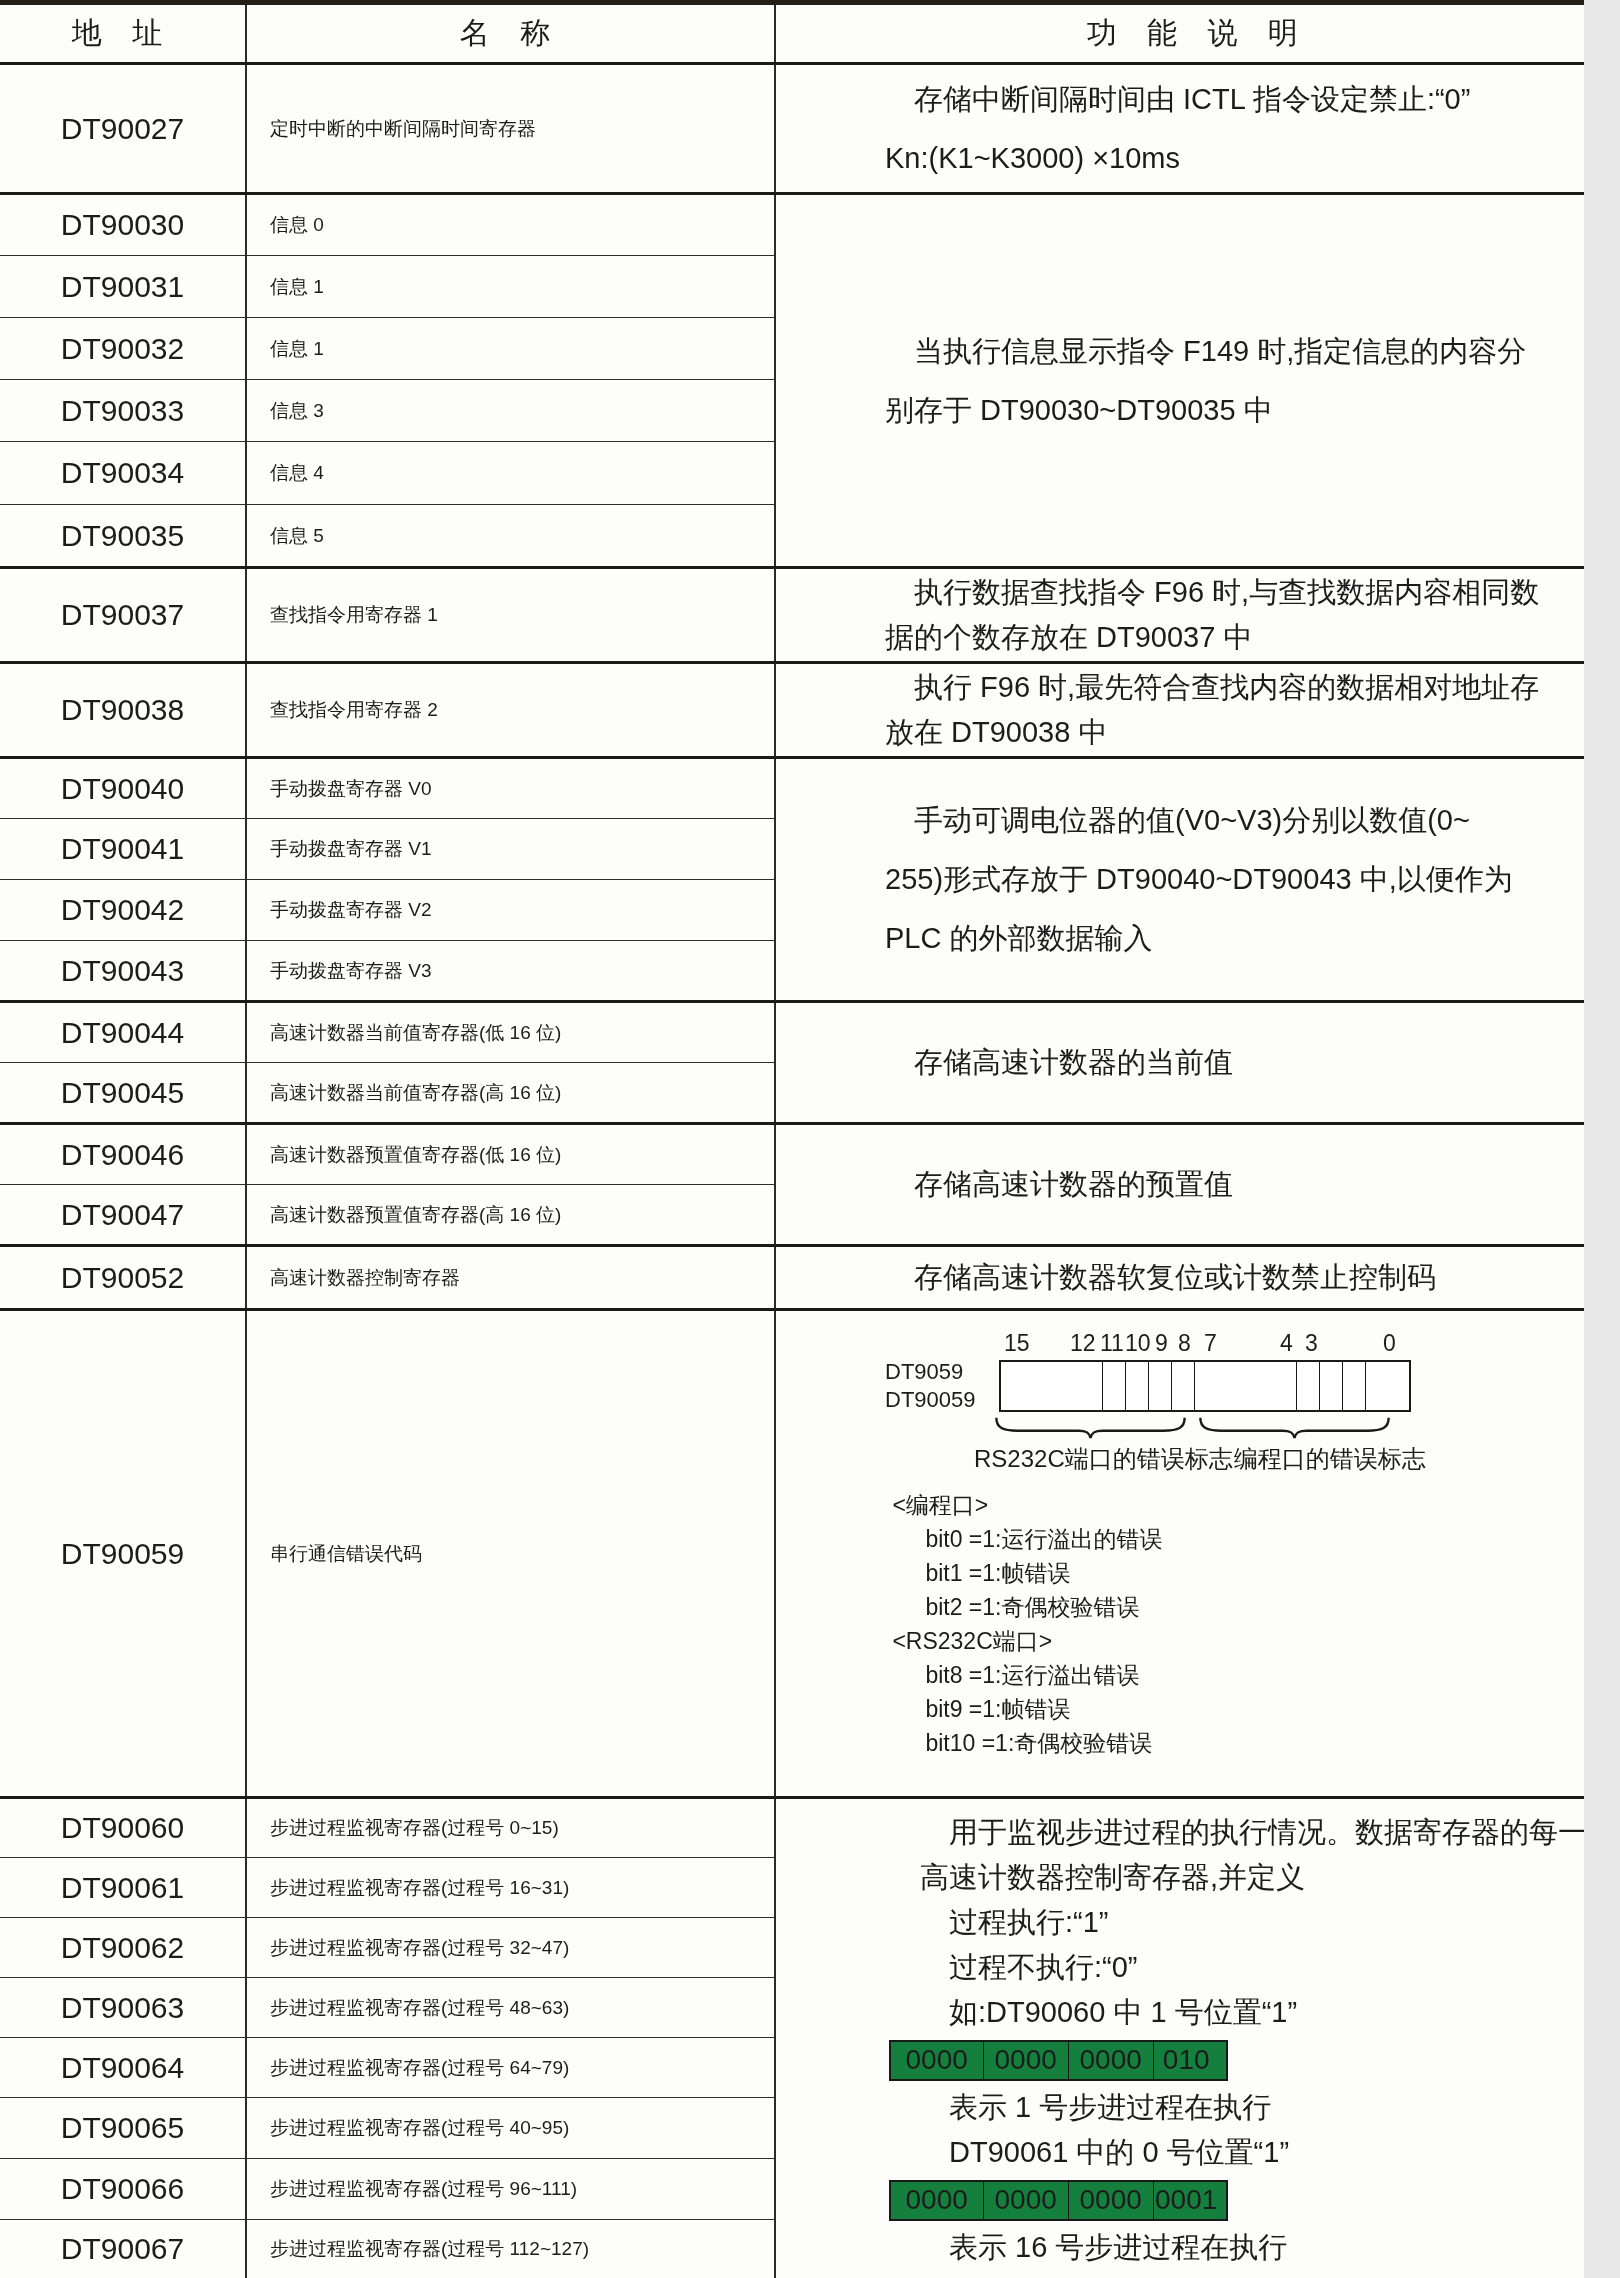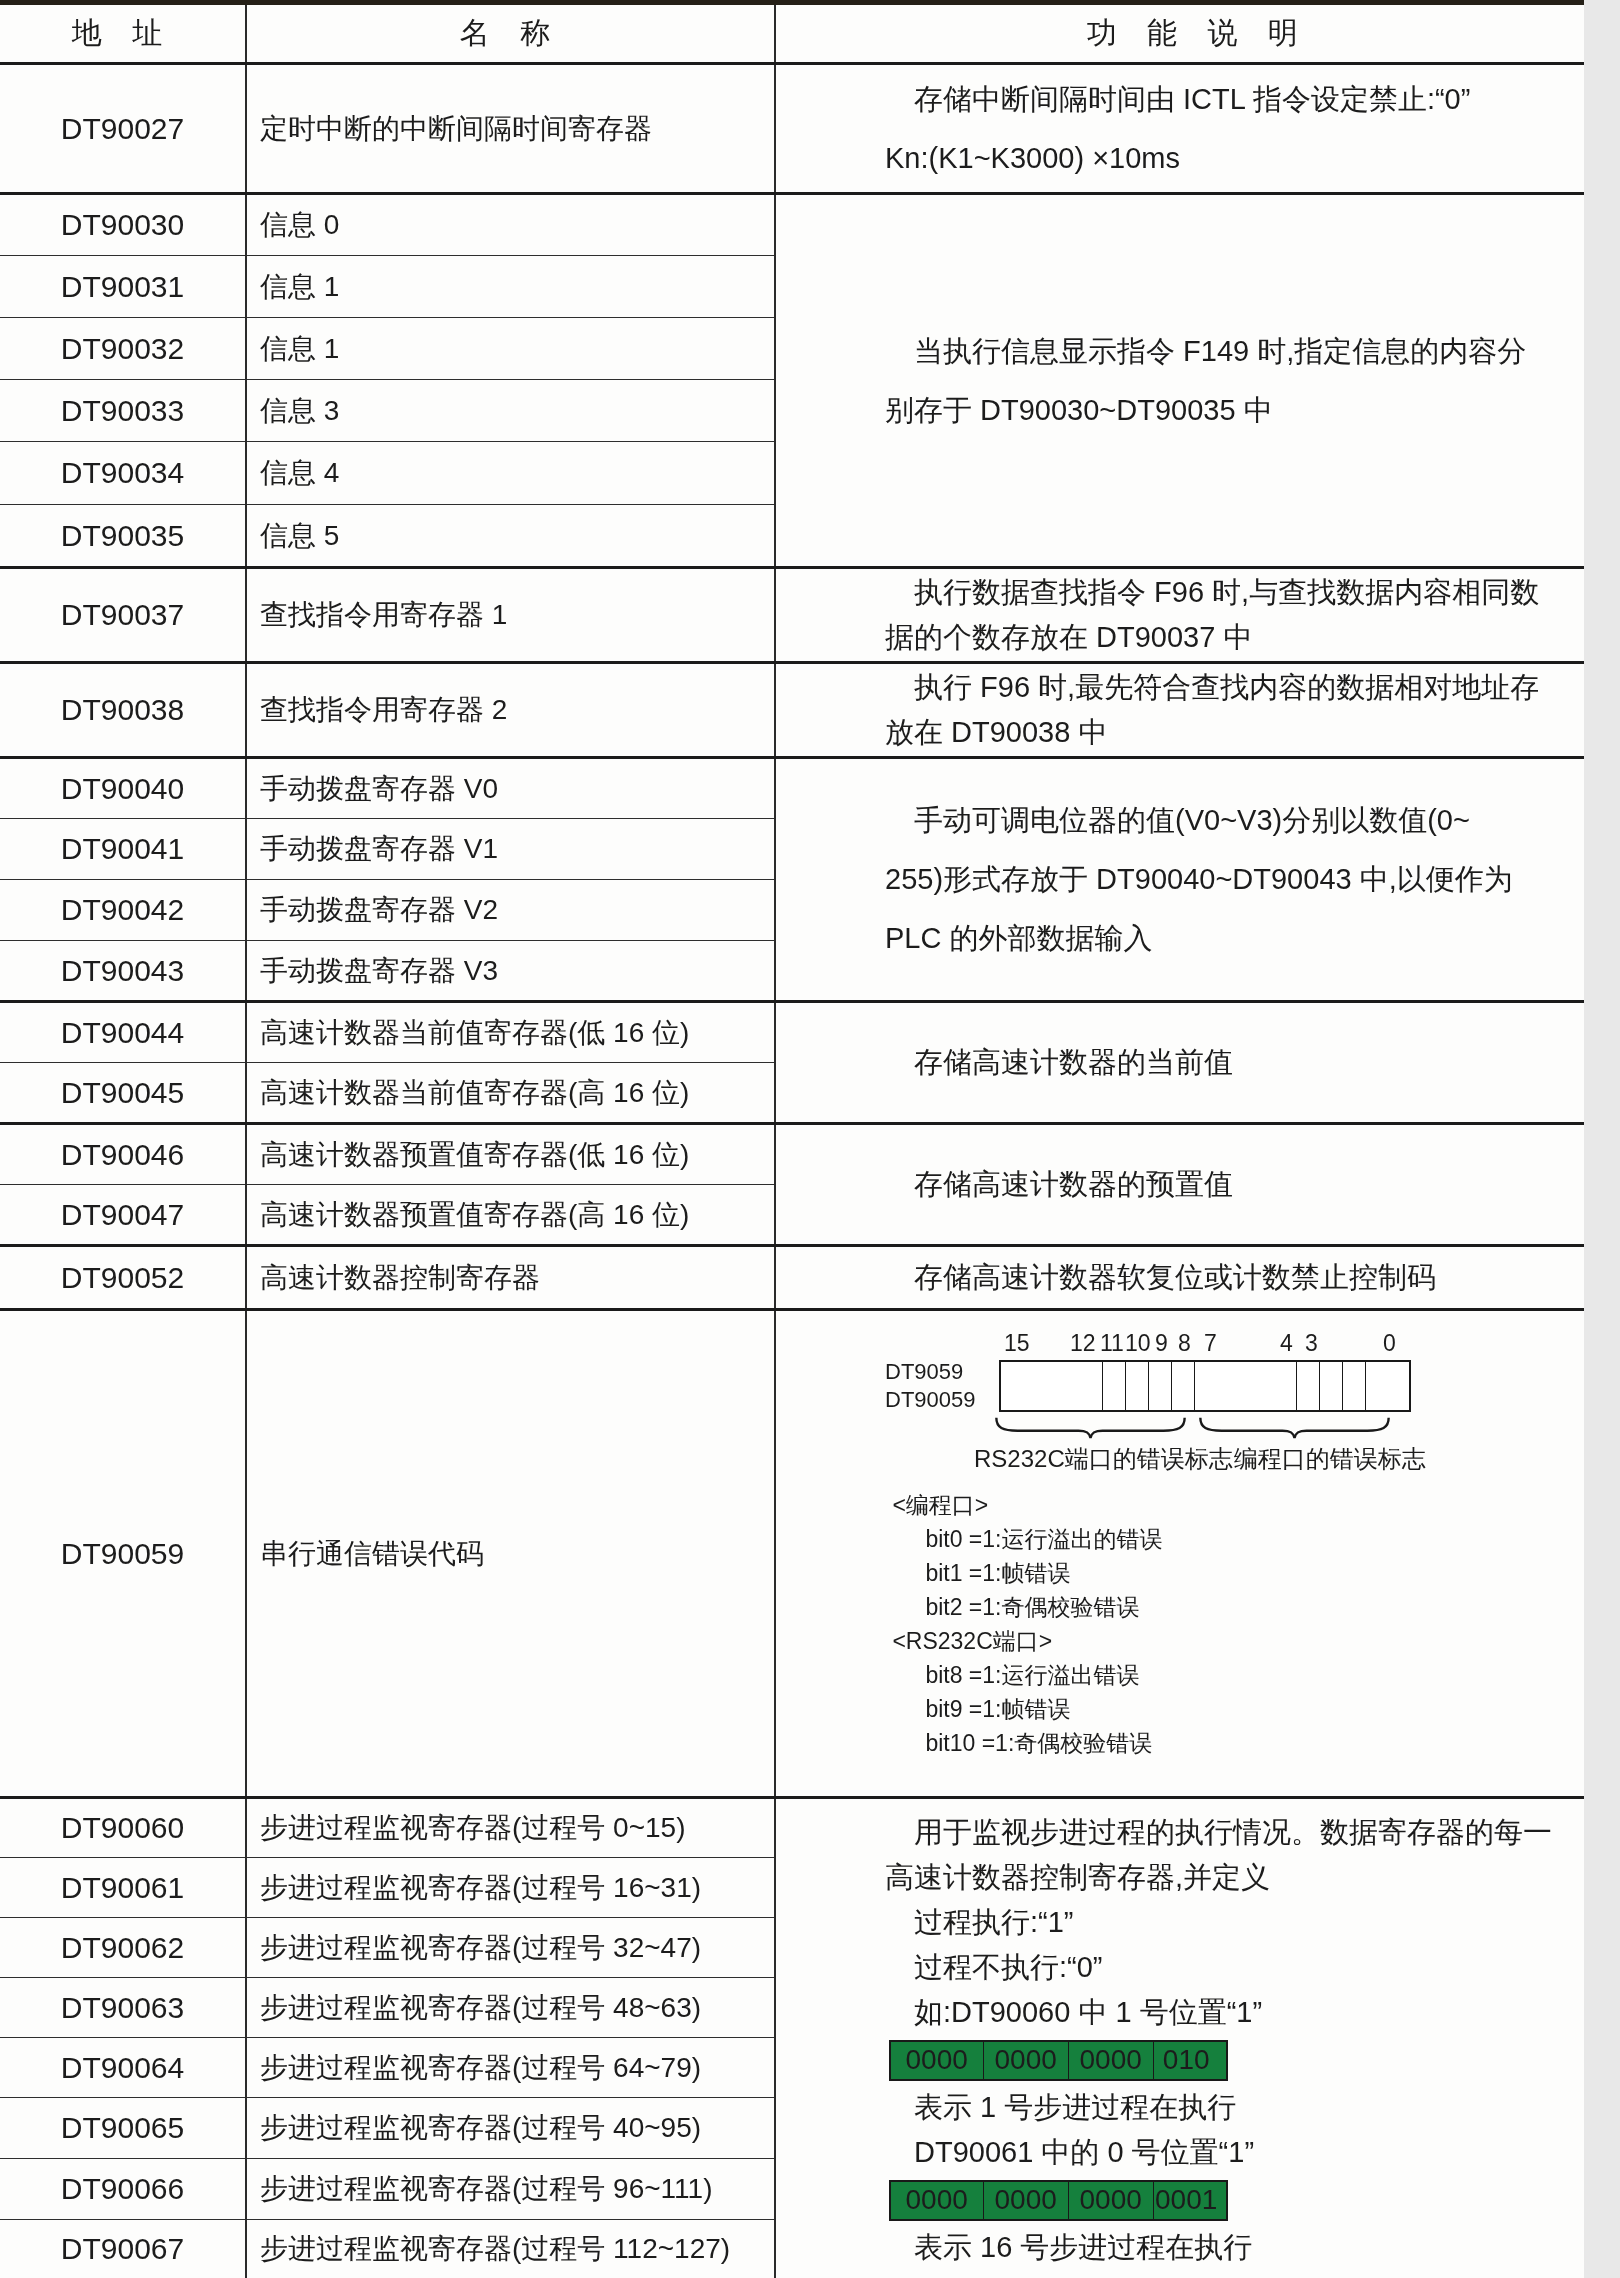--- a/index.html
+++ b/index.html
@@ -27,41 +27,41 @@
     vertical-align:middle;
     overflow:hidden;
   }
   td:first-child{border-left:none;}
   tr.sec td{border-top:3.7px solid #1b1b1b;}
   tr.hdr td{border-bottom:3.7px solid #1b1b1b;}
   .th{
     text-align:center;font-size:30px;letter-spacing:11px;
   }
   .addr{text-align:center;font-size:30px;white-space:nowrap;}
-  .name{font-size:28px;padding-left:13px;white-space:nowrap;}
+  .name{font-size:19px;padding-left:23px;white-space:nowrap;}
   .desc{font-size:29px;padding-left:109px;padding-right:7.4px;}
   .desc .ln{line-height:59px;white-space:nowrap;}
   .desc-tight .ln{line-height:45px;}
   .ind{text-indent:29px;}
   
   .diag-cell{vertical-align:top;padding:18.6px 0 0 109px;font-size:29px;}
   .bitnums{position:relative;height:28px;margin-left:107px;width:417px;font-size:23px;}
   .bitnums span{position:absolute;top:0;}
   .regrow{display:flex;align-items:center;gap:7px;}
   .reglabels{width:107px;font-size:22px;line-height:28px;}
   .bitbox{display:flex;border:2.8px solid #191919;height:52px;width:412px;box-sizing:border-box;background:#fff;}
   .bitbox div{border-right:1.9px solid #191919;height:100%;box-sizing:border-box;}
   .bitbox div:last-child{border-right:none;}
   .bracerow{display:flex;margin-left:108px;margin-top:1.9px;gap:9.3px;height:24px;}
   .bracelabels{display:flex;gap:1px;margin-left:89px;font-size:24px;margin-top:3.7px;white-space:nowrap;}
   .defs{margin-top:13px;font-size:23px;line-height:34px;padding-left:7.4px;white-space:nowrap;}
   .defs .bitind{padding-left:33px;}
   
   .step-cell{vertical-align:top;padding:11px 7.4px 0 109px;font-size:29px;}
-  .step-cell .ln{line-height:45px;white-space:nowrap;}
+  .step-cell .ln{line-height:45px;white-space:nowrap;margin-left:35px;}
   .minibox{display:flex;border:2.8px solid #191919;height:41px;width:339px;box-sizing:border-box;margin:4.6px 0 4.6px 3.7px;background:#15803d;}
   .minibox div{border-right:1.9px solid #191919;display:flex;align-items:center;justify-content:center;font-size:28px;box-sizing:border-box;}
   .minibox div:last-child{border-right:none;}
 </style>
 </head>
 <body>
 
 <div class="page">
 <table class="doc">
   <colgroup>

